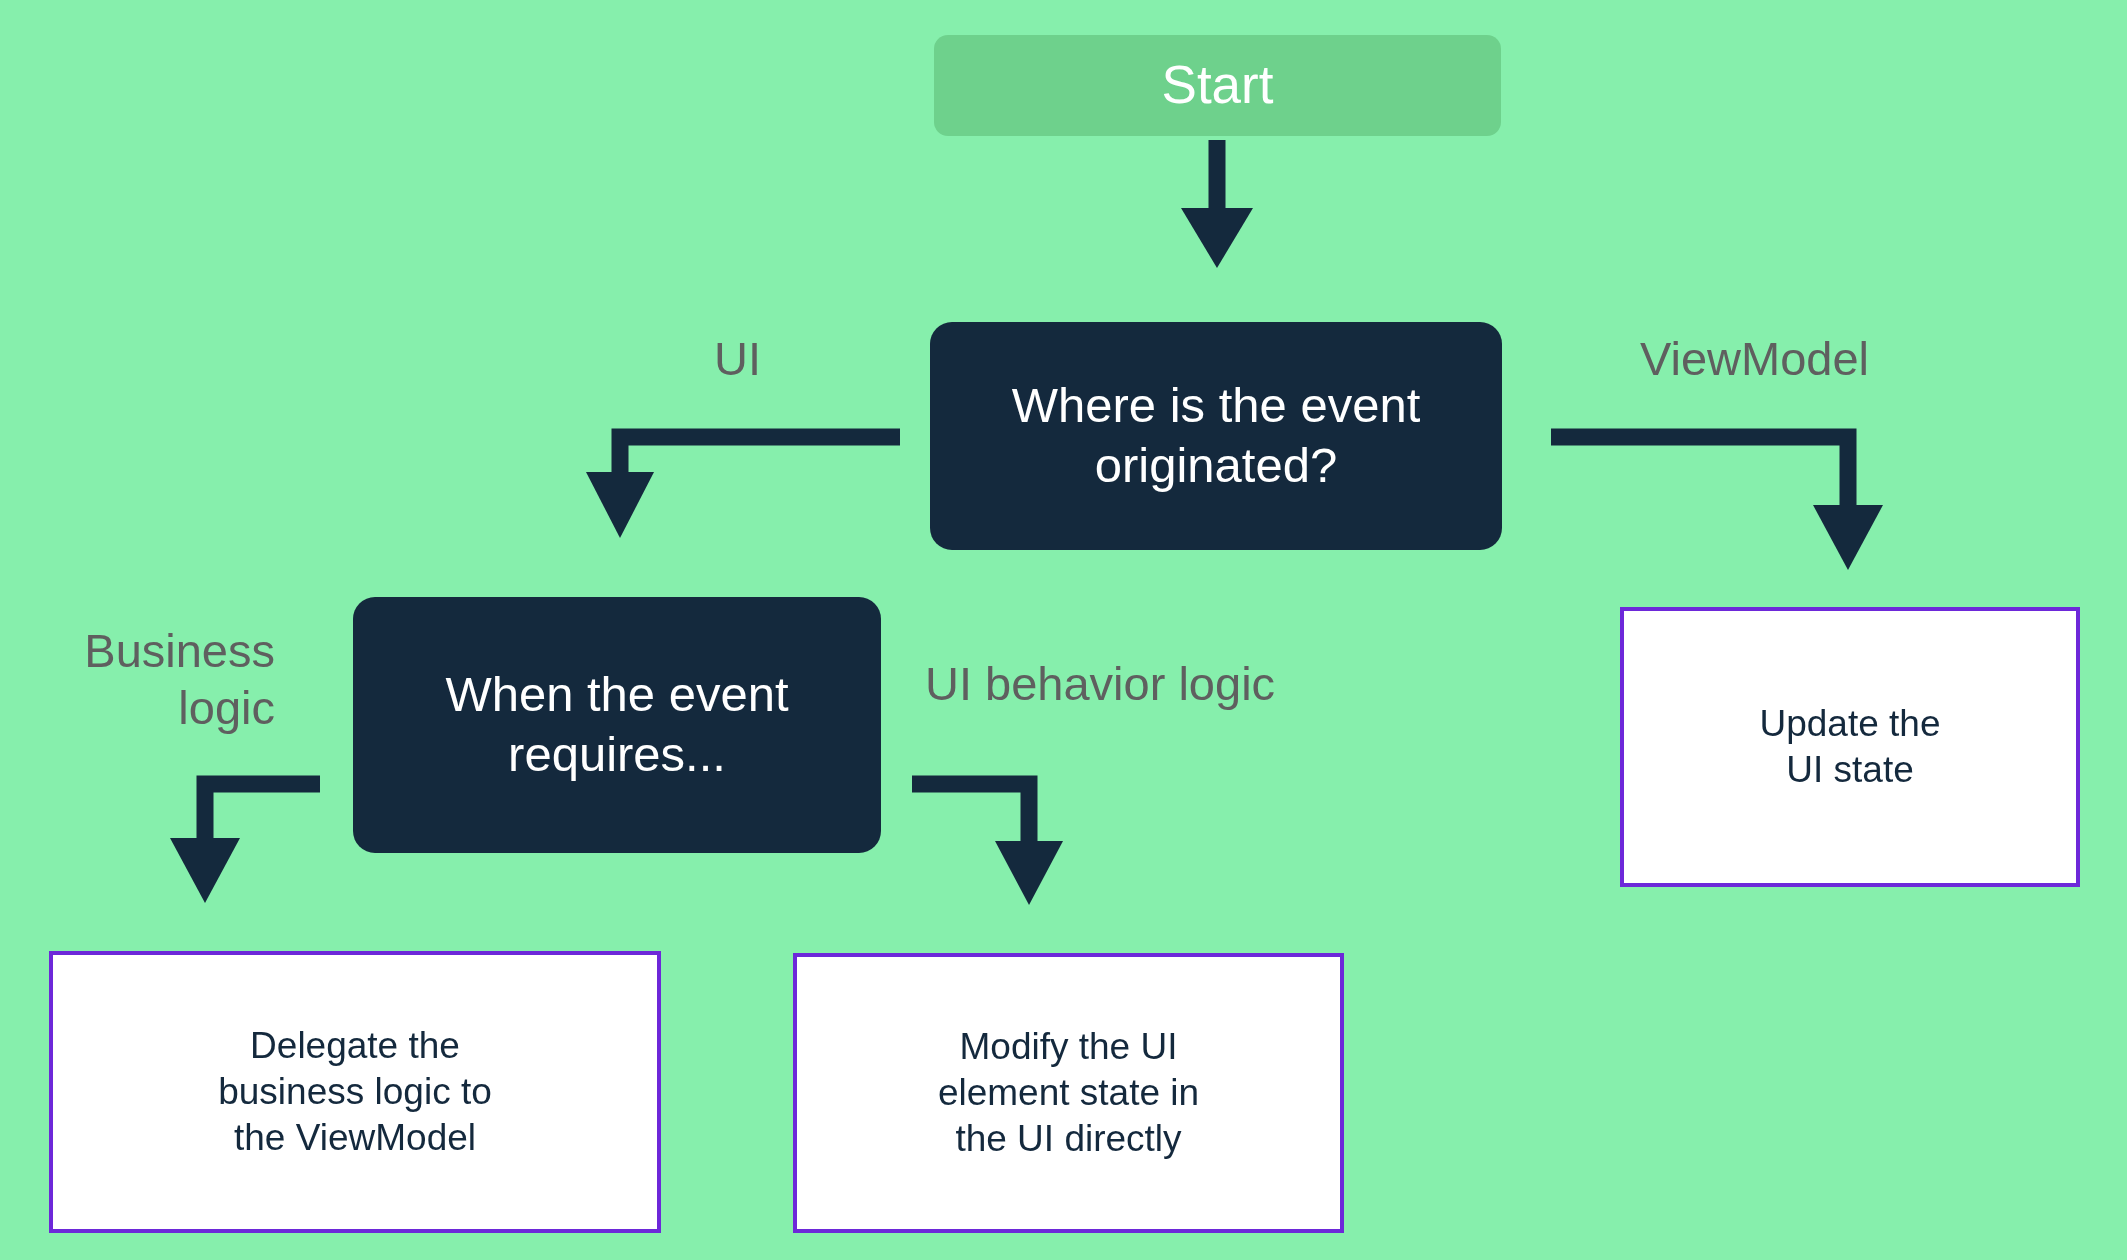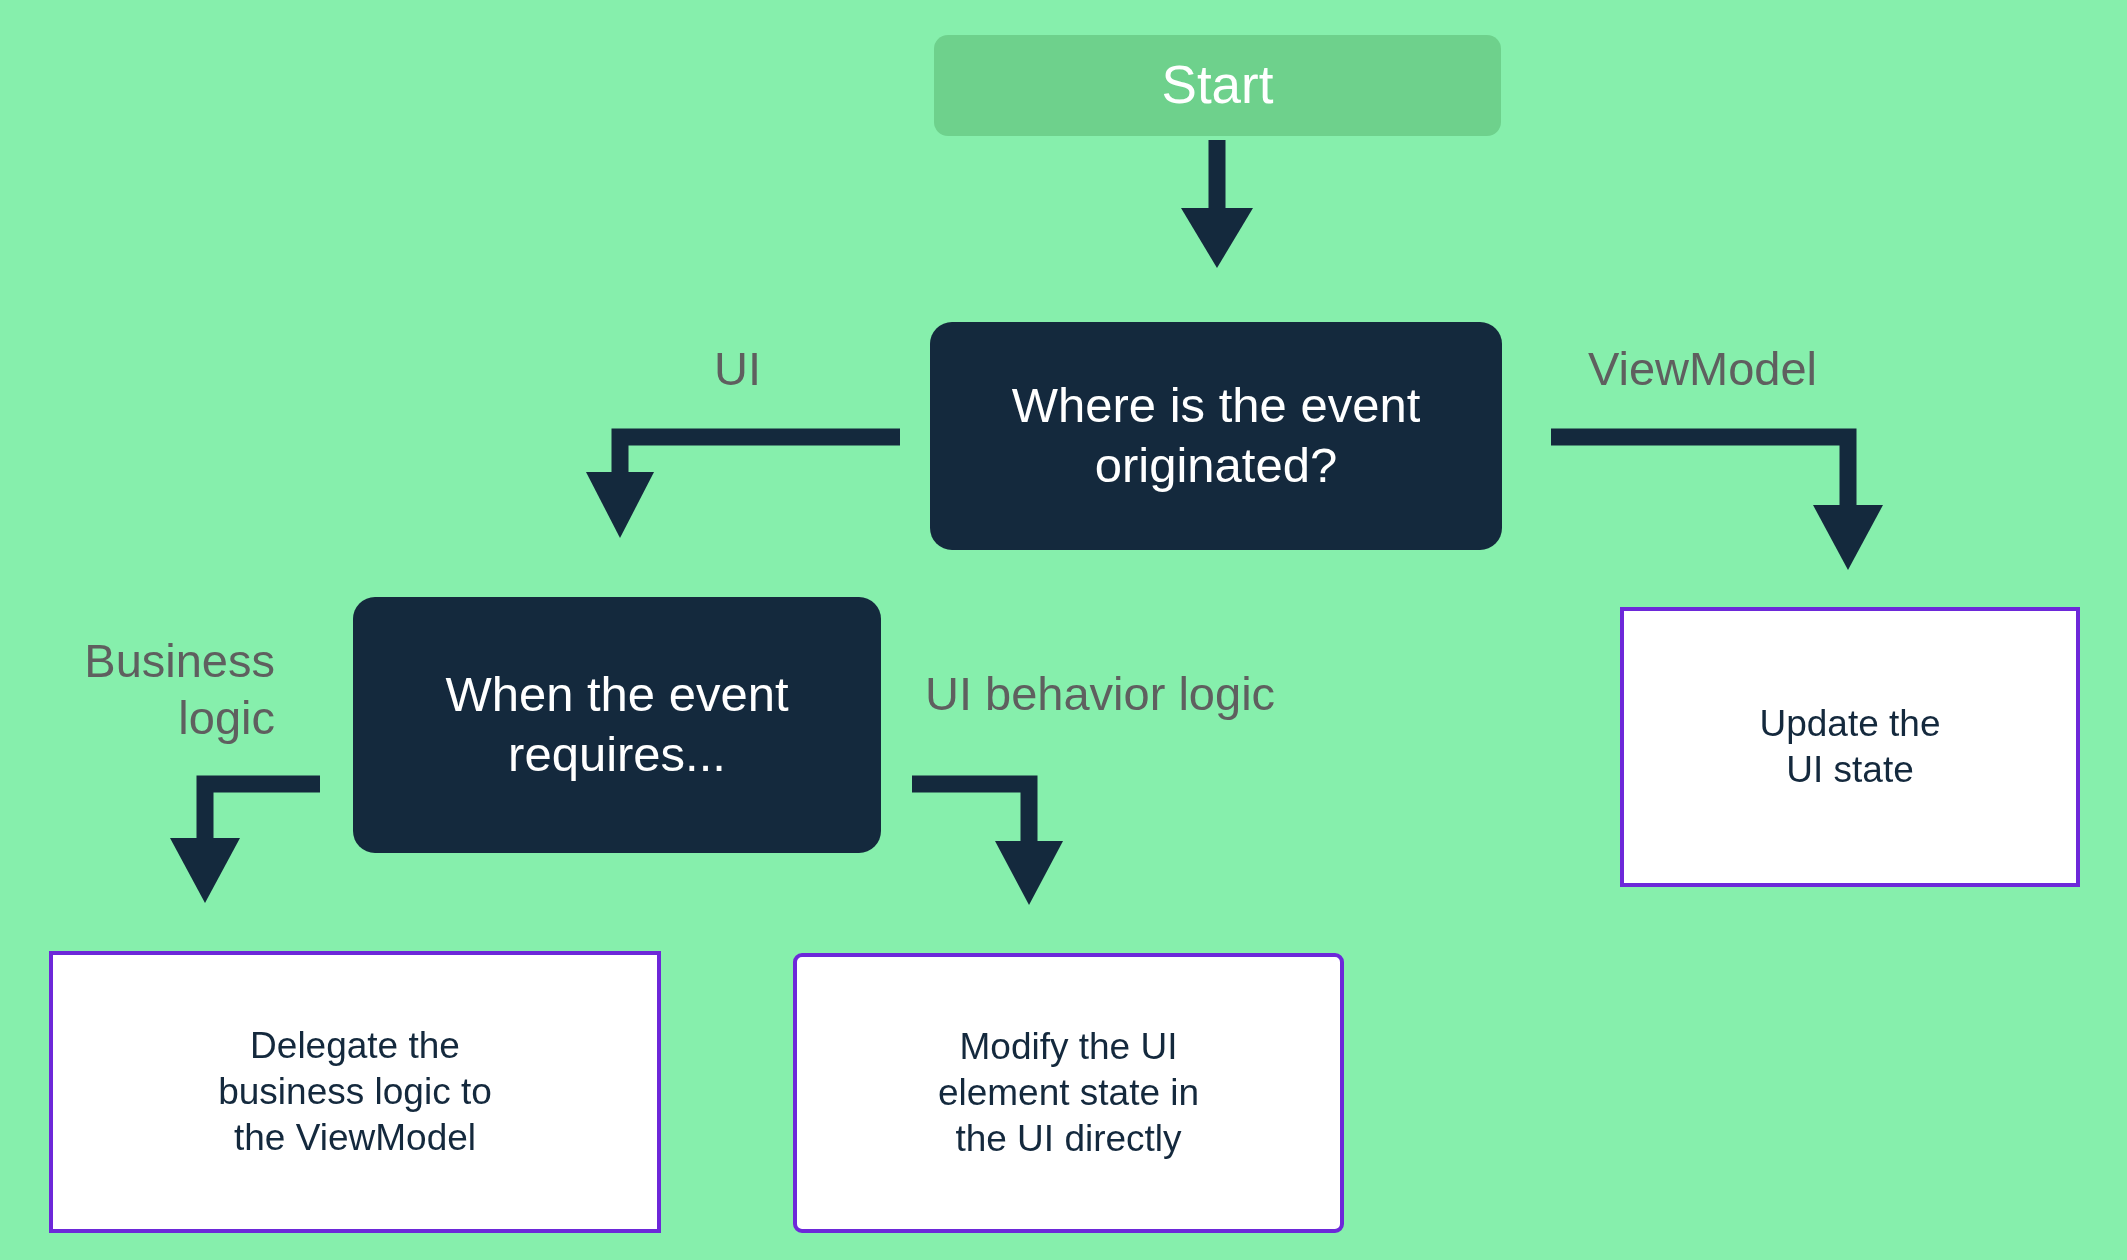--- a/index.html
+++ b/index.html
@@ -52,21 +52,20 @@
     font-size: 37px;
     line-height: 1.25;
   }
   
   .edge-label {
     position: absolute;
     color: #5f5f5f;
     font-size: 47px;
     line-height: 1.22;
     white-space: pre-line;
-    margin-top: 10px;
   }
   .edge-label.align-right { text-align: right; }
   .edge-label.align-left  { text-align: left;  }
   
   .connector {
     position: absolute;
     overflow: visible;
   }
   .connector path,
   .connector polygon { shape-rendering: geometricPrecision; }
@@ -112,28 +111,28 @@
     <span class="node-text">Update the
 UI state</span>
   </div>
 
   <div class="node node-terminal" style="left:49px; top:951px; width:612px; height:282px;">
     <span class="node-text">Delegate the
 business logic to
 the ViewModel</span>
   </div>
 
-  <div class="node node-terminal" style="left:793px; top:953px; width:551px; height:280px;border-radius:9px;">
+  <div class="node node-terminal" style="left:793px; top:953px; width:551px; height:280px;">
     <span class="node-text">Modify the UI
 element state in
 the UI directly</span>
   </div>
 
   <div class="edge-label align-left" style="left:714px; top:330px; width:180px;">UI</div>
 
-  <div class="edge-label align-left" style="left:1588px; top:330px; width:420px;">ViewModel</div>
+  <div class="edge-label align-left" style="left:1640px; top:330px; width:420px;">ViewModel</div>
 
   <div class="edge-label align-right" style="left:10px; top:622px; width:265px;">Business
 logic</div>
 
   <div class="edge-label align-left" style="left:925px; top:655px; width:500px;">UI behavior logic</div>
 
 </div>
 
 </body></html>

